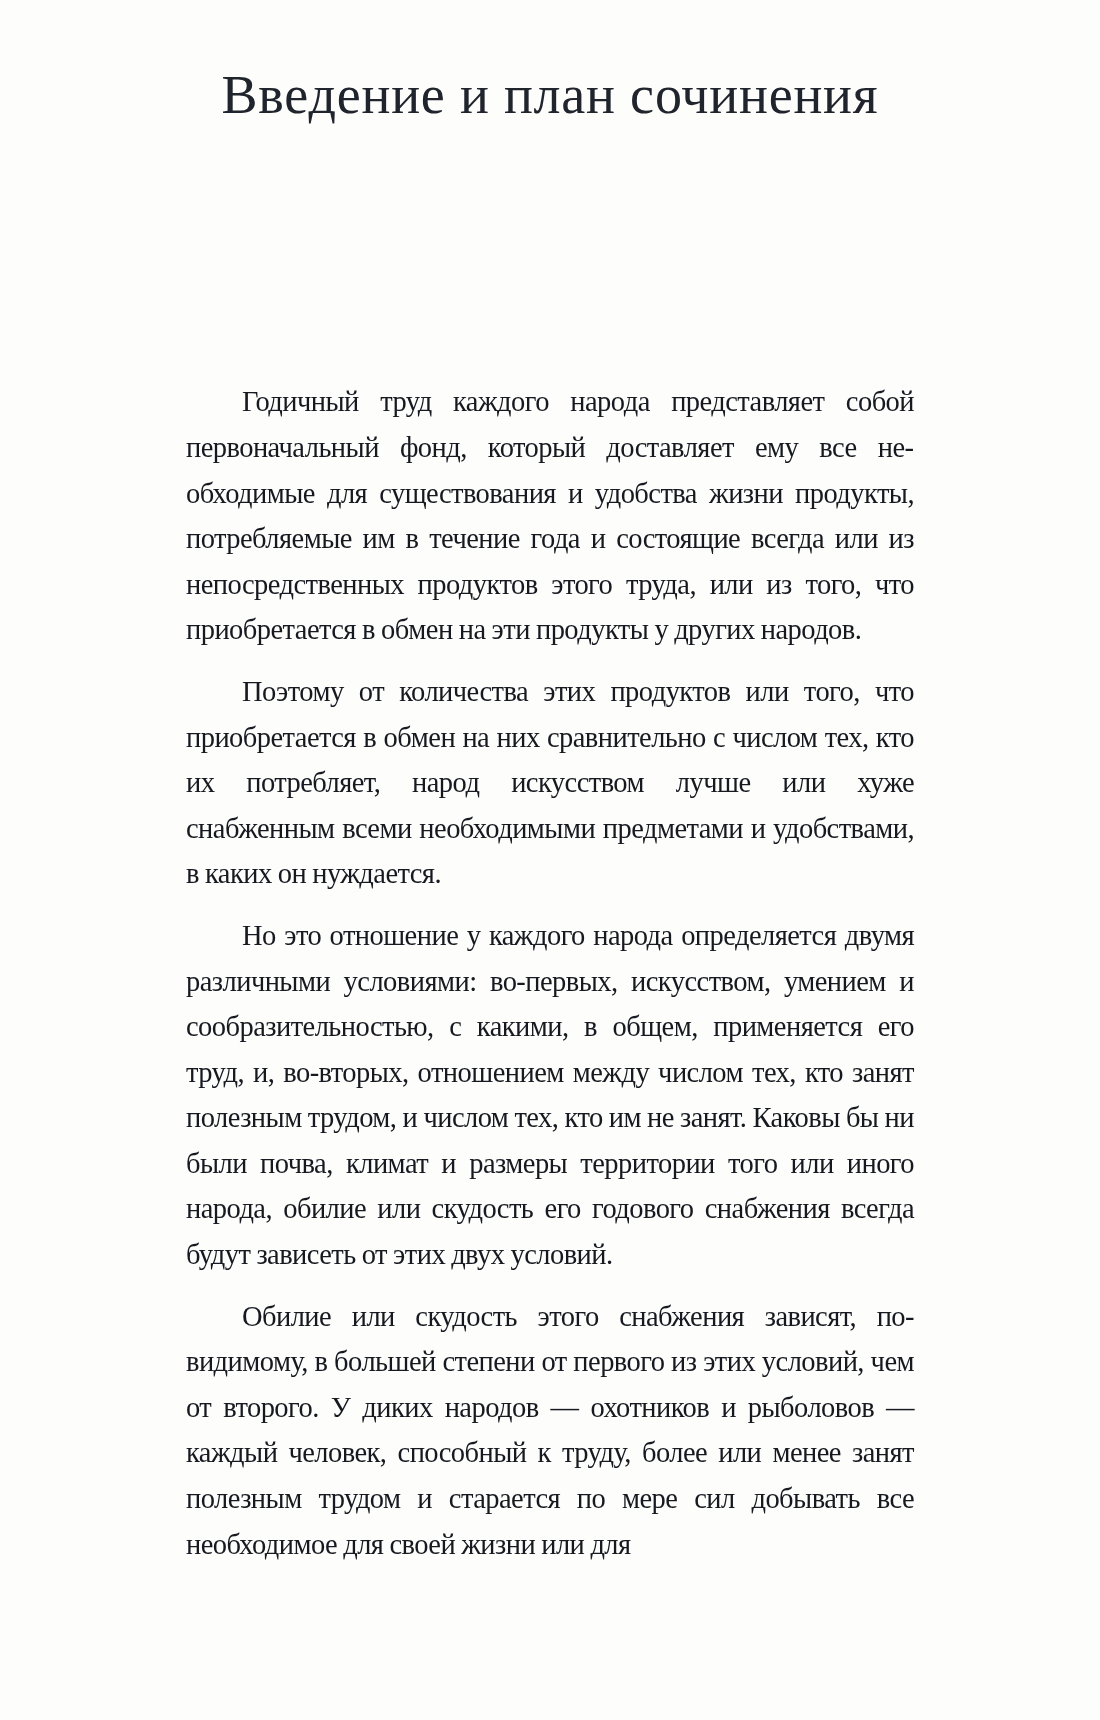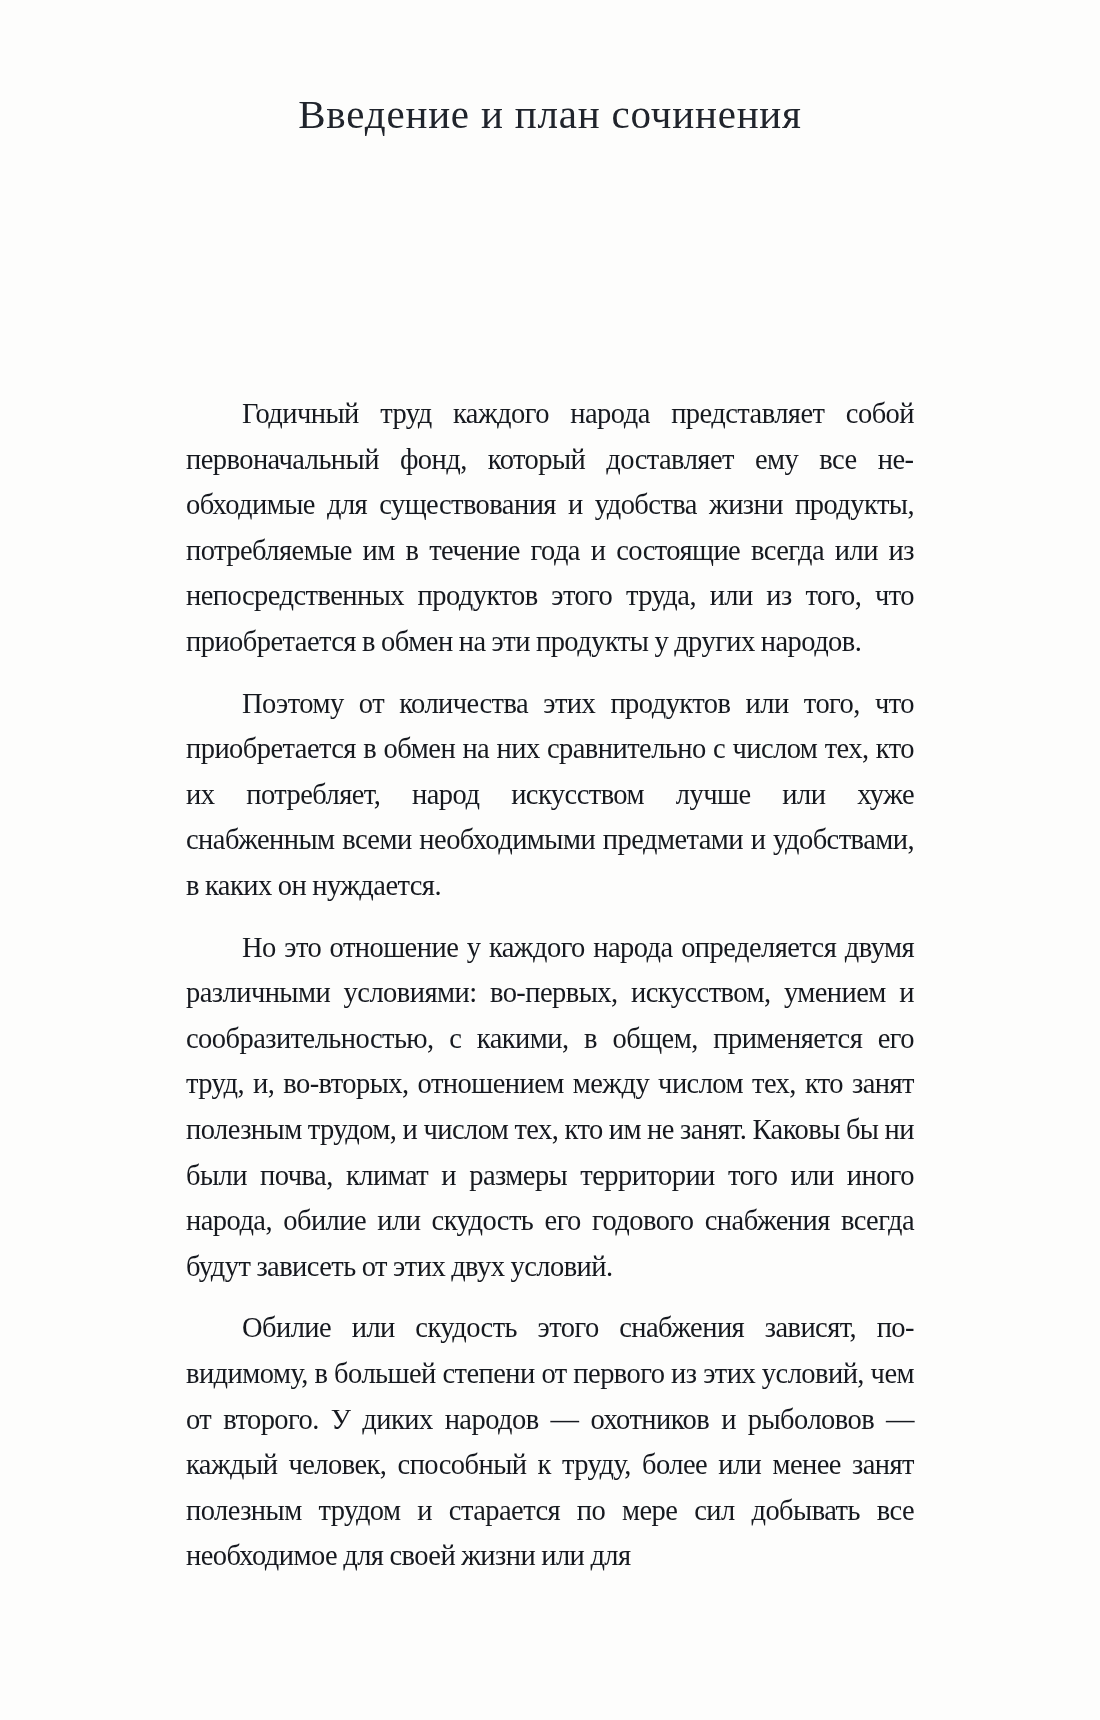--- a/index.html
+++ b/index.html
@@ -21,25 +21,25 @@
     position: absolute;
     inset: 0;
     background: #fdfdfc;
     display: flex;
     flex-direction: column;
   }
 
   
   .chapter-title {
     margin: 0;
-    padding-top: 92px;
+    padding-top: 66px;
     text-align: center;
     font-family: "Liberation Serif", "DejaVu Serif", serif;
     font-weight: 400;
-    font-size: 41px;
+    font-size: 54px;
     letter-spacing: 0.8px;
     color: #20242c;
     line-height: 1.1;
   }
 
   
   .body-column {
     width: 760px;
     margin: 0 auto;
     padding-top: 238px;

